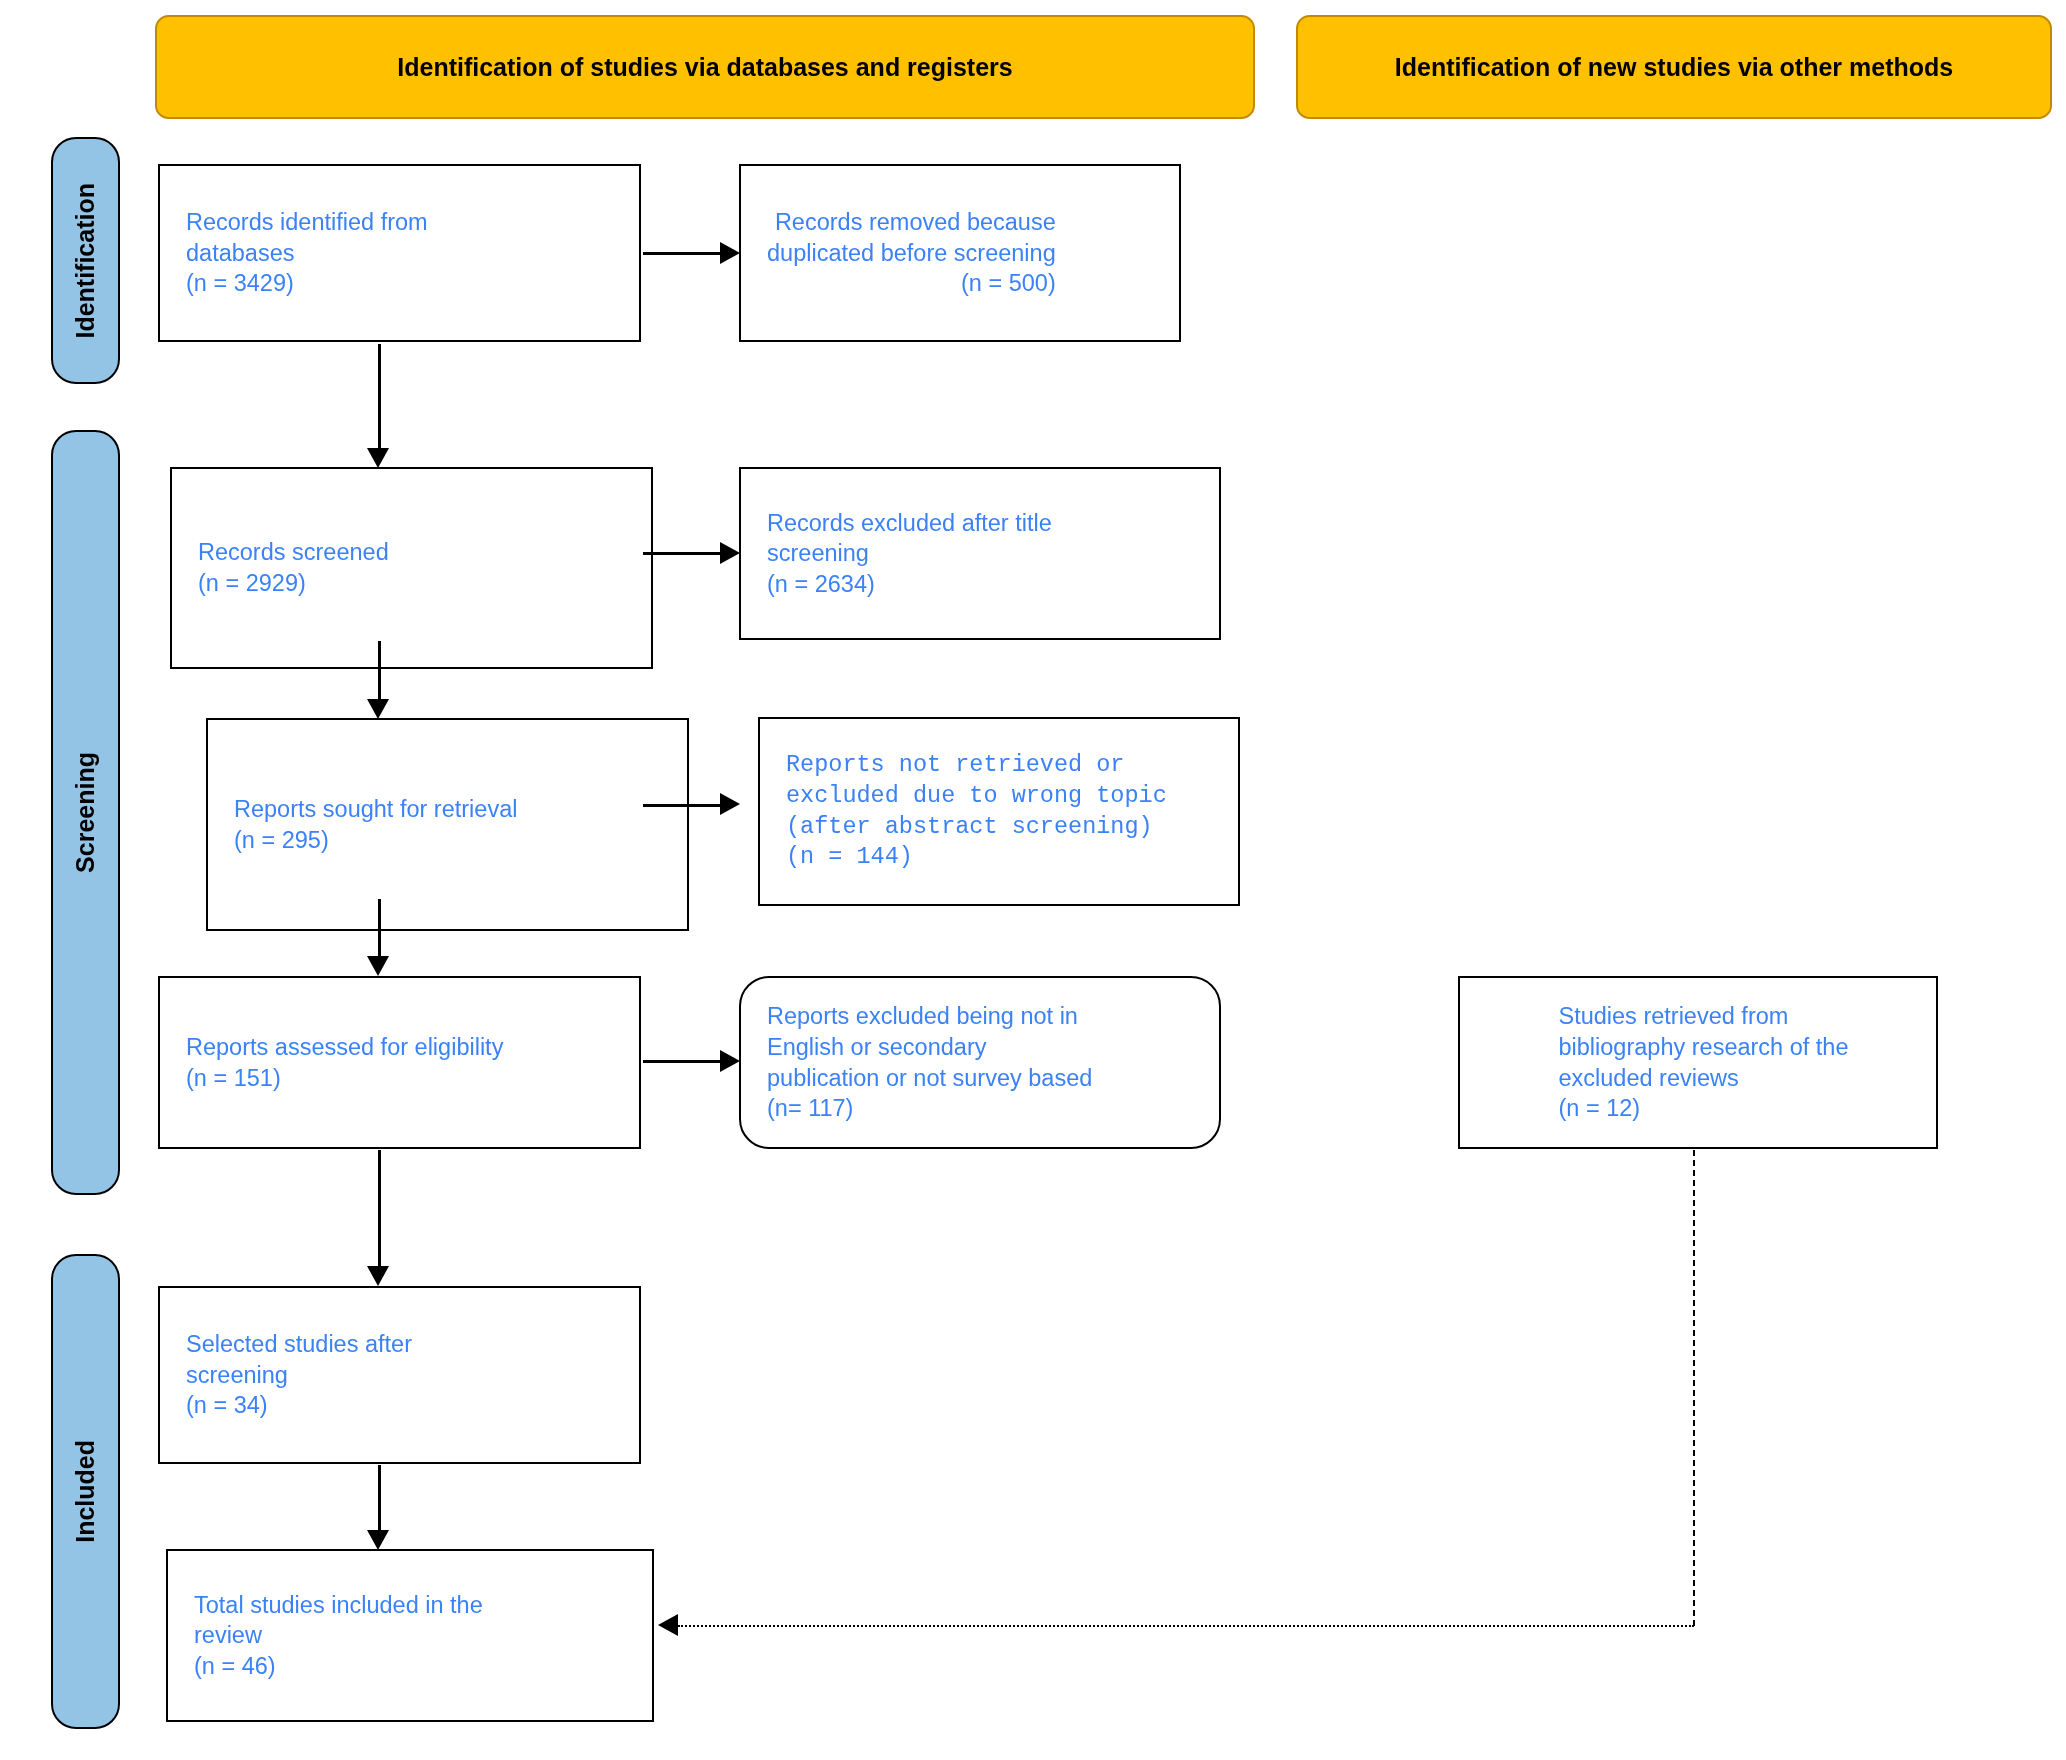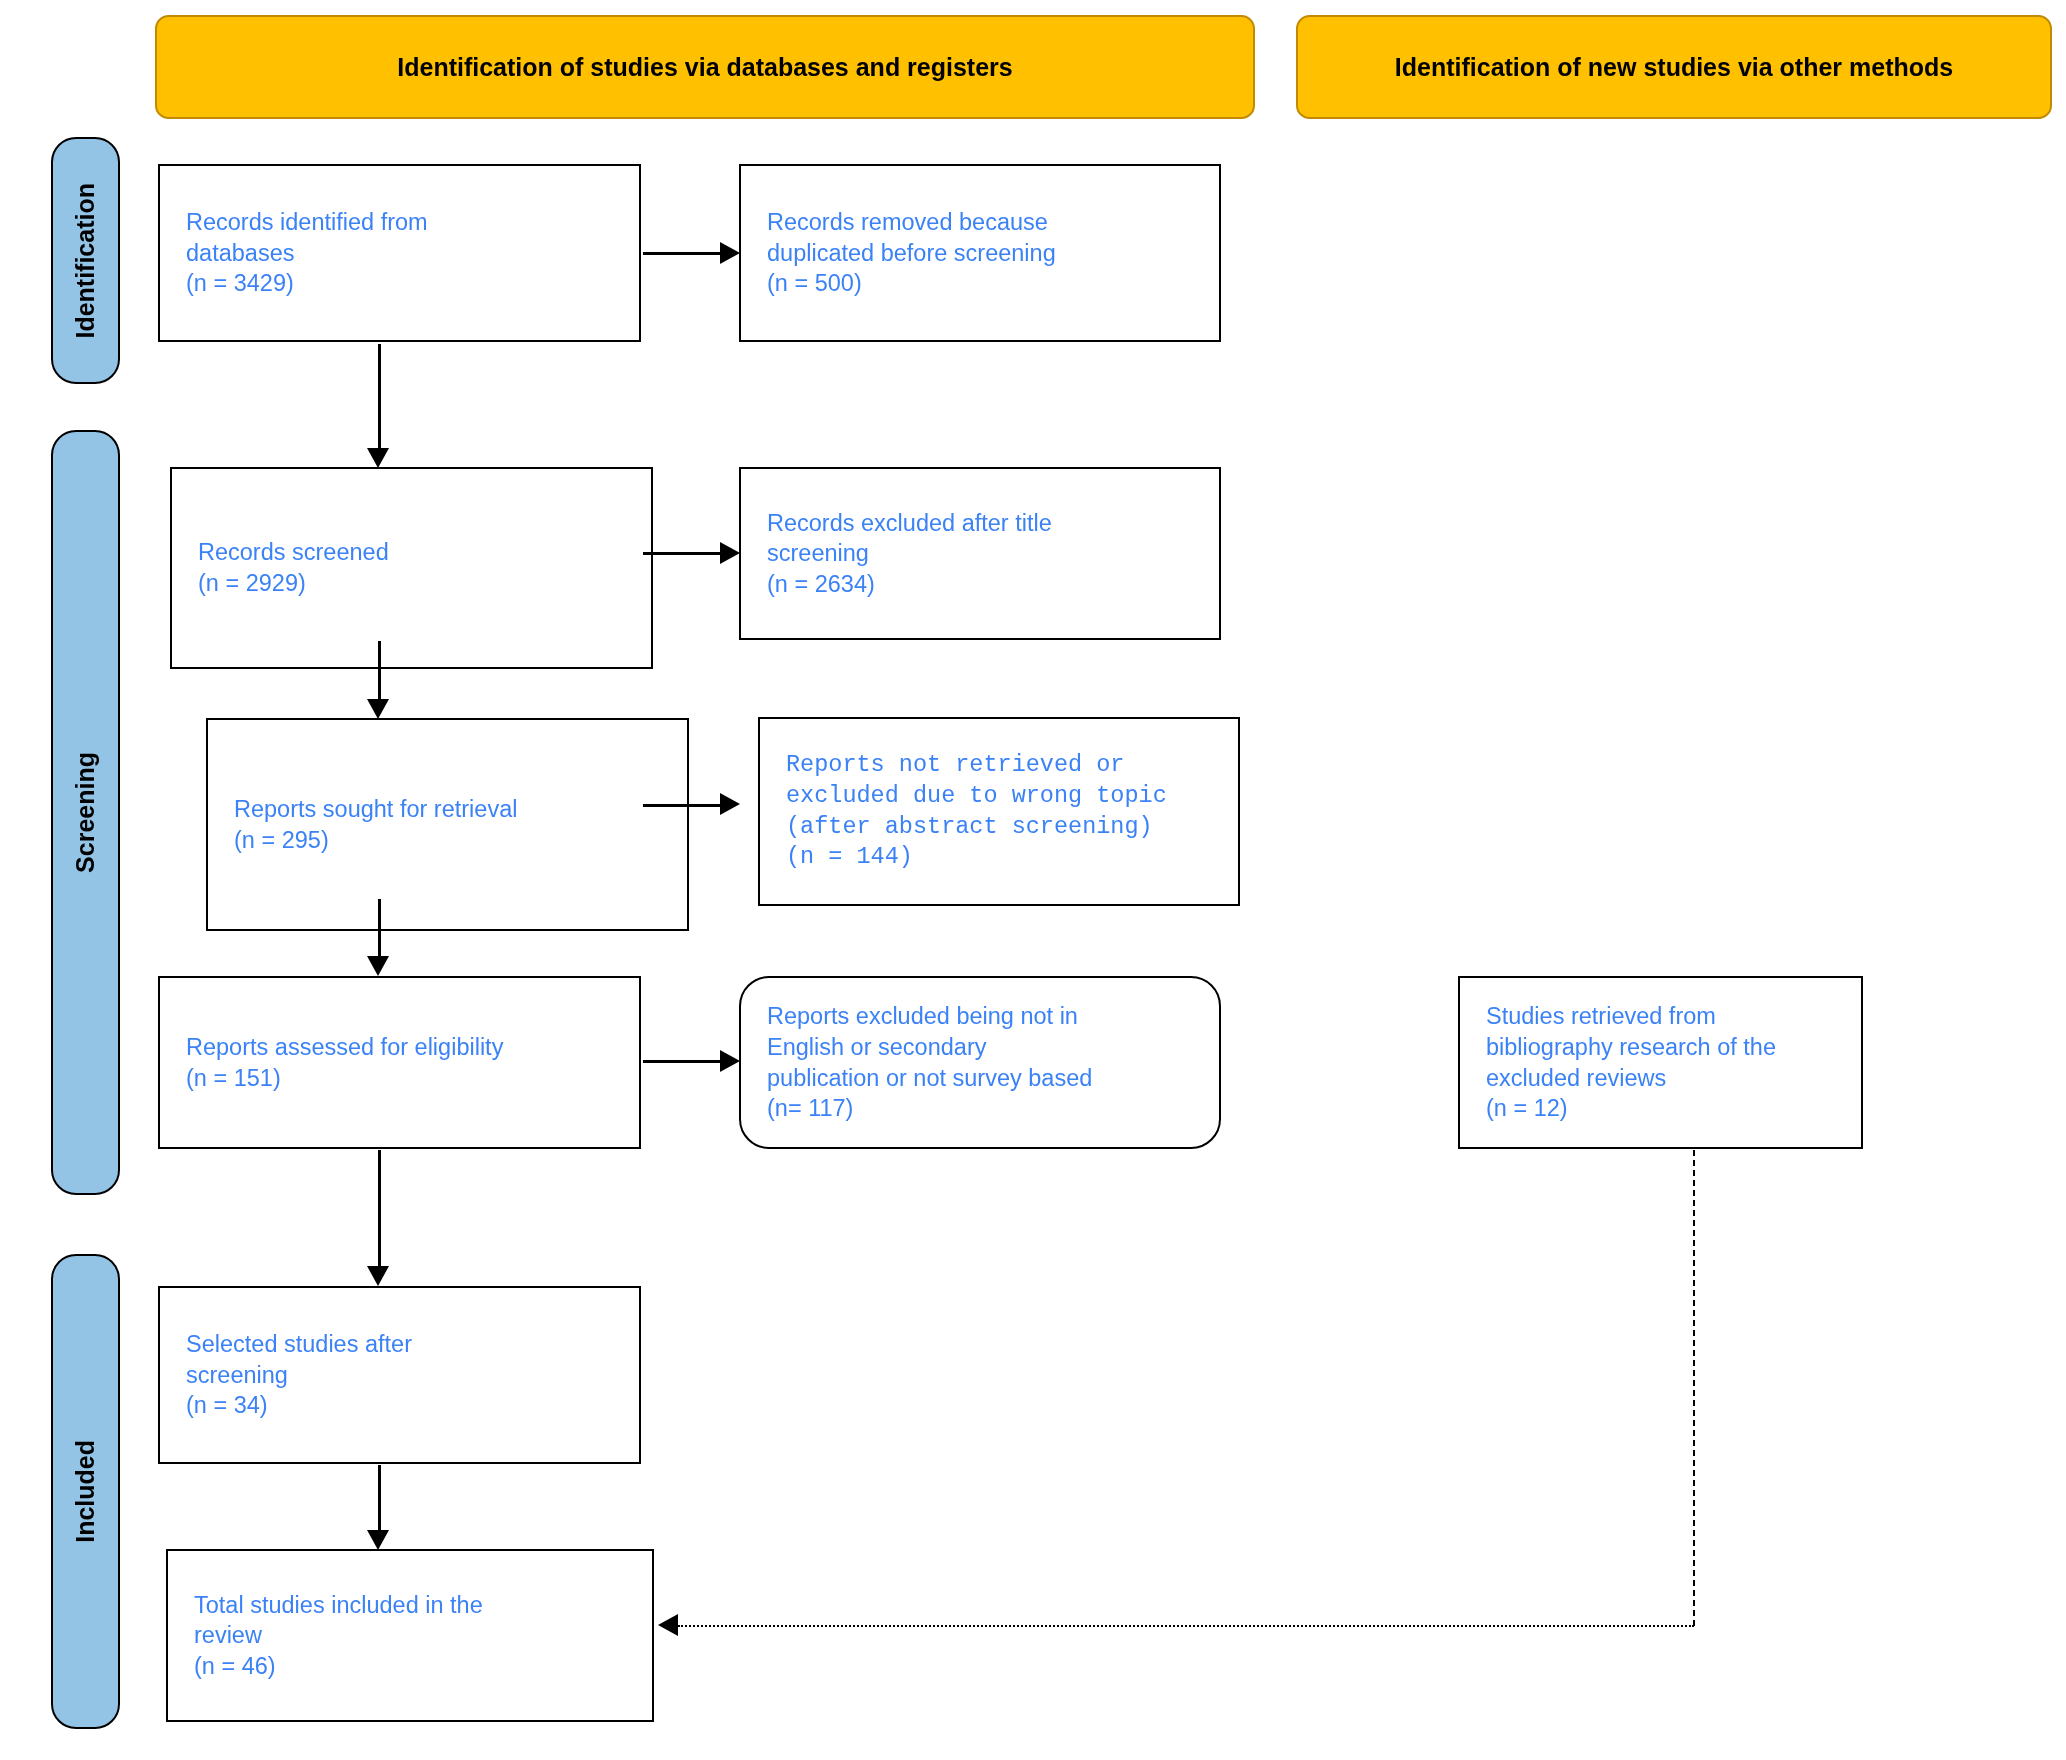--- a/index.html
+++ b/index.html
@@ -150,21 +150,21 @@
     <span class="box-text">Selected studies after
 screening
 (n = 34)</span>
   </div>
   <div class="flowbox" style="left:166px; top:1549px; width:488px; height:173px;">
     <span class="box-text">Total studies included in the
 review
 (n = 46)</span>
   </div>
 
-  <div class="flowbox" style="left:739px; top:164px; width:482px; height:178px;">
+  <div class="flowbox" style="left:739px; top:164px; width:442px; height:178px;text-align:right;">
     <span class="box-text">Records removed because
 duplicated before screening
 (n = 500)</span>
   </div>
   <div class="flowbox" style="left:739px; top:467px; width:482px; height:173px;">
     <span class="box-text">Records excluded after title
 screening
 (n = 2634)</span>
   </div>
   <div class="flowbox" style="left:758px; top:717px; width:482px; height:189px;font-family:Liberation Mono, monospace;">
@@ -173,21 +173,21 @@
 (after abstract screening)
 (n = 144)</span>
   </div>
   <div class="flowbox" style="left:739px; top:976px; width:482px; height:173px;border-radius:30px;">
     <span class="box-text">Reports excluded being not in
 English or secondary
 publication or not survey based
 (n= 117)</span>
   </div>
 
-  <div class="flowbox" style="left:1458px; top:976px; width:405px; height:173px;">
+  <div class="flowbox" style="left:1458px; top:976px; width:480px; height:173px;justify-content:center;">
     <span class="box-text">Studies retrieved from
 bibliography research of the
 excluded reviews
 (n = 12)</span>
   </div>
 
   <div>
     <div class="vline" style="left:378px; top:344px; height:106px;"></div>
     <div class="head-down" style="left:367px; top:448px;"></div>
   </div>

